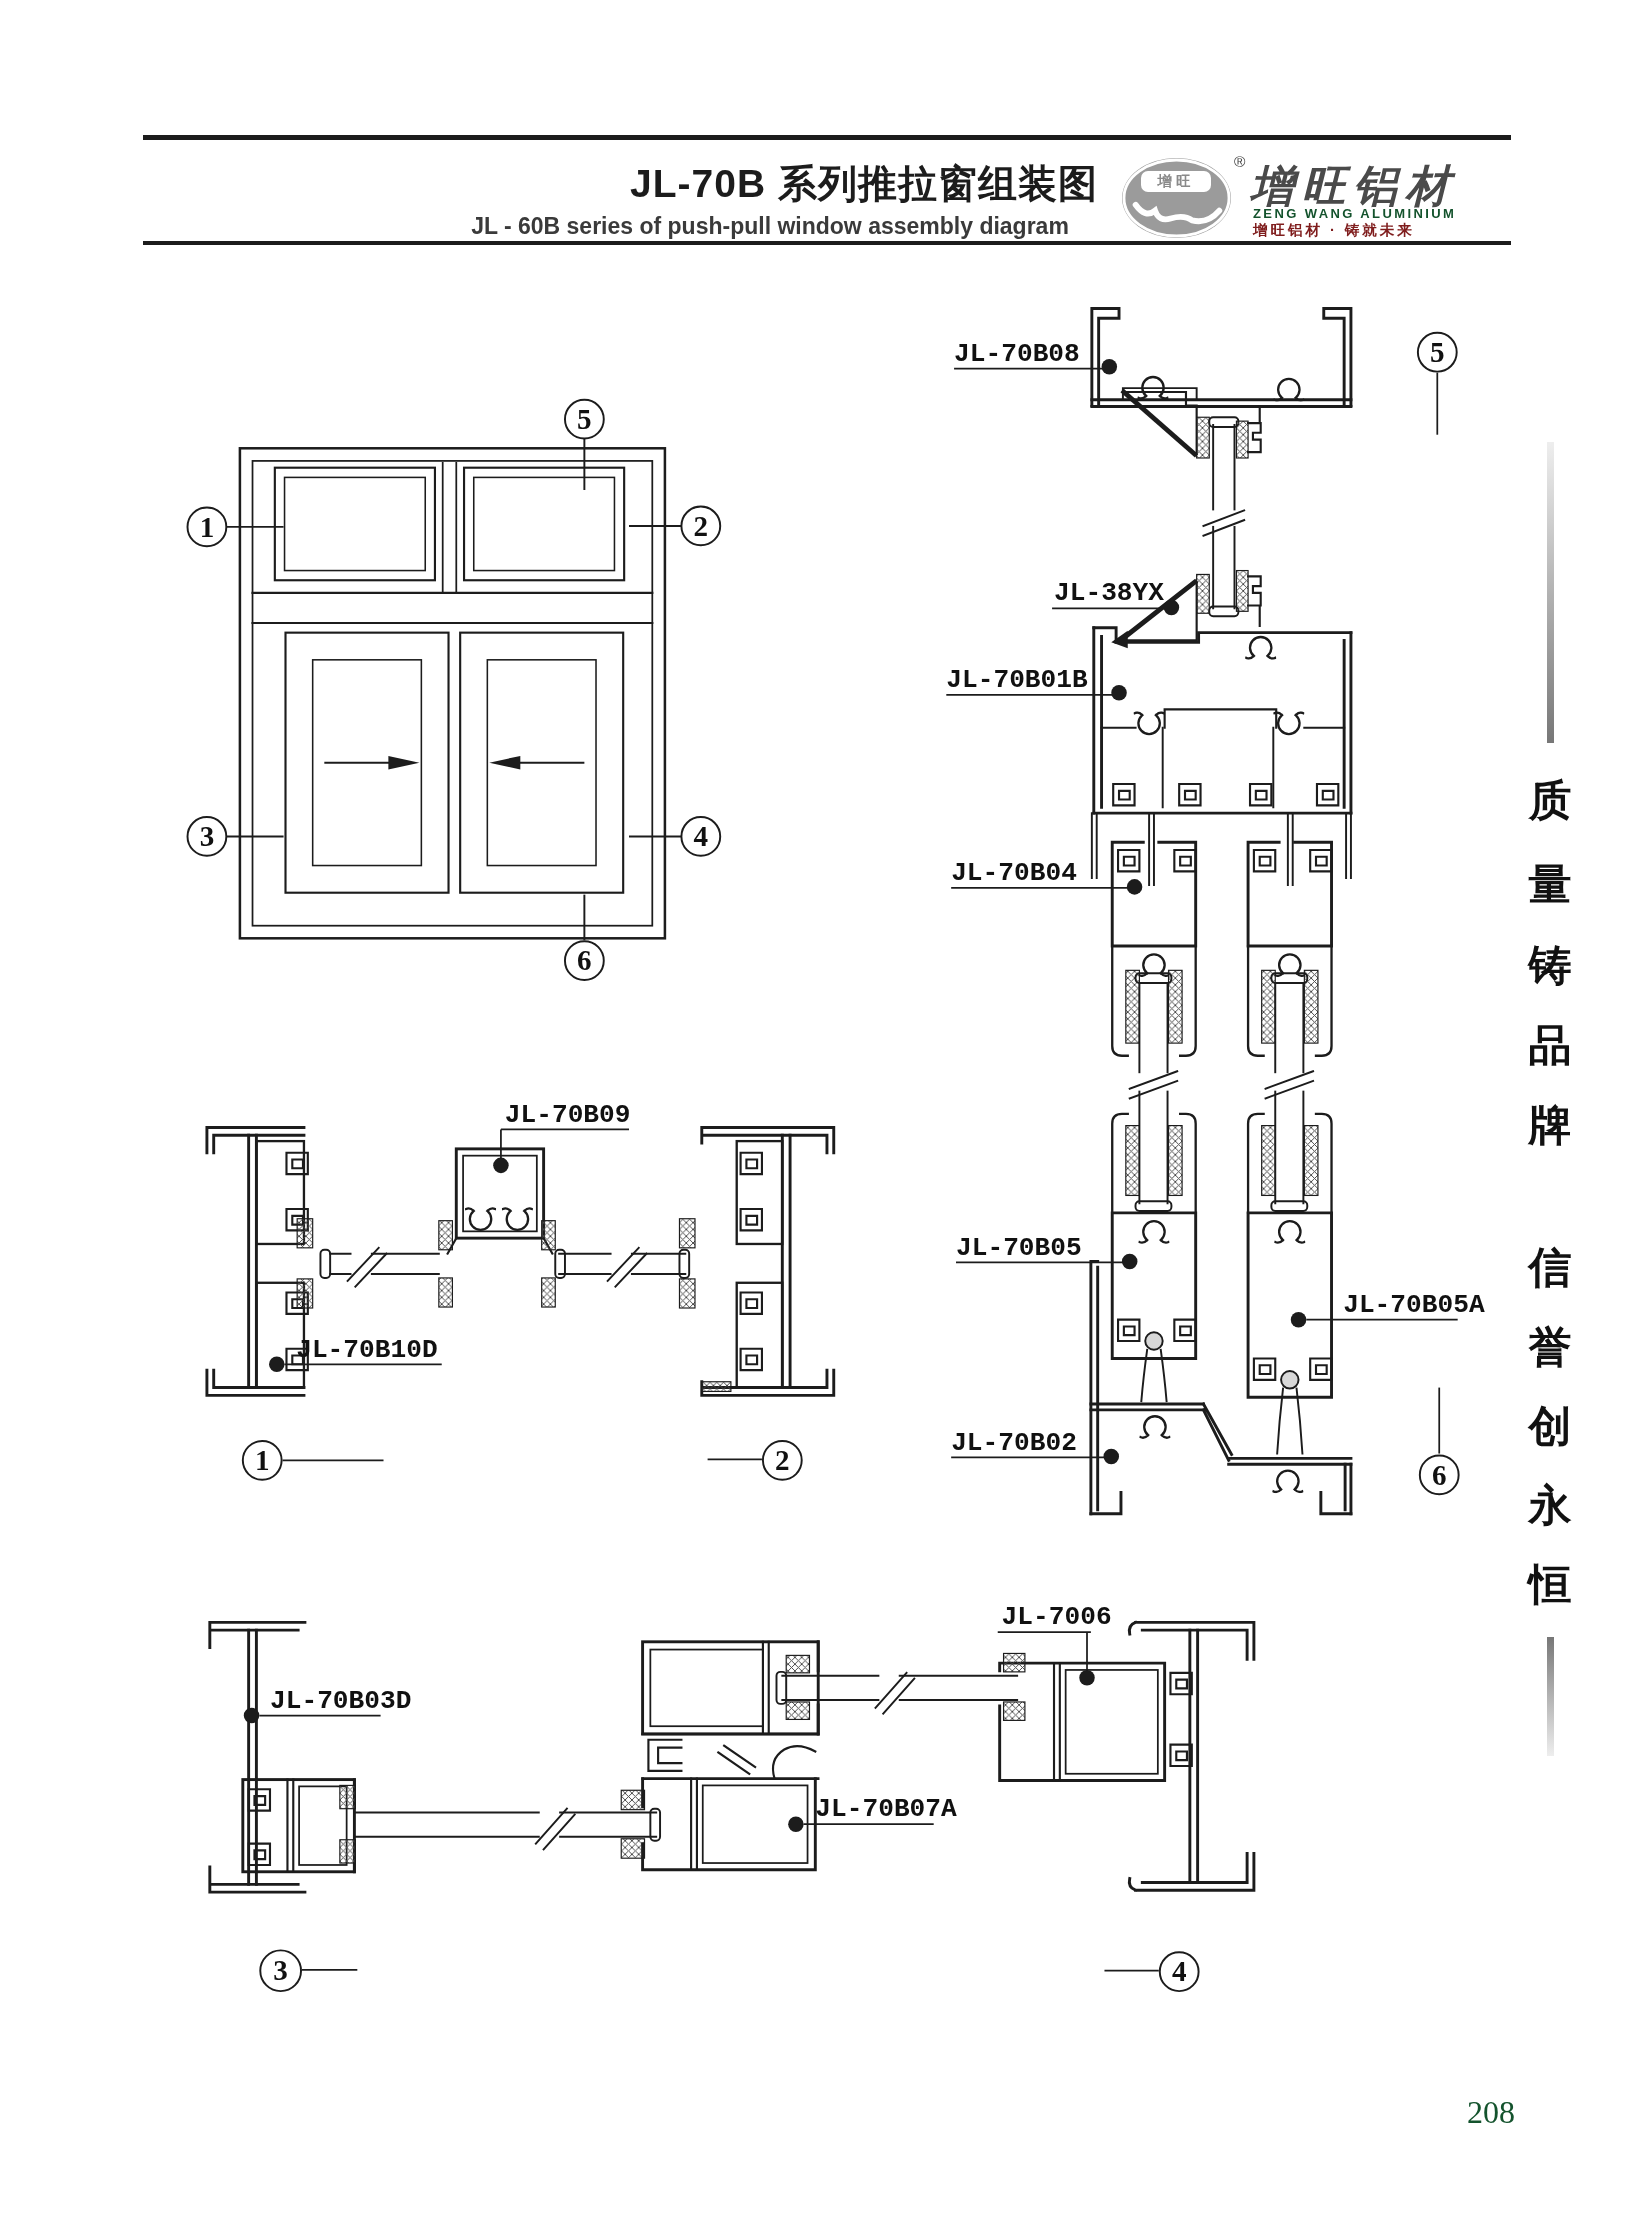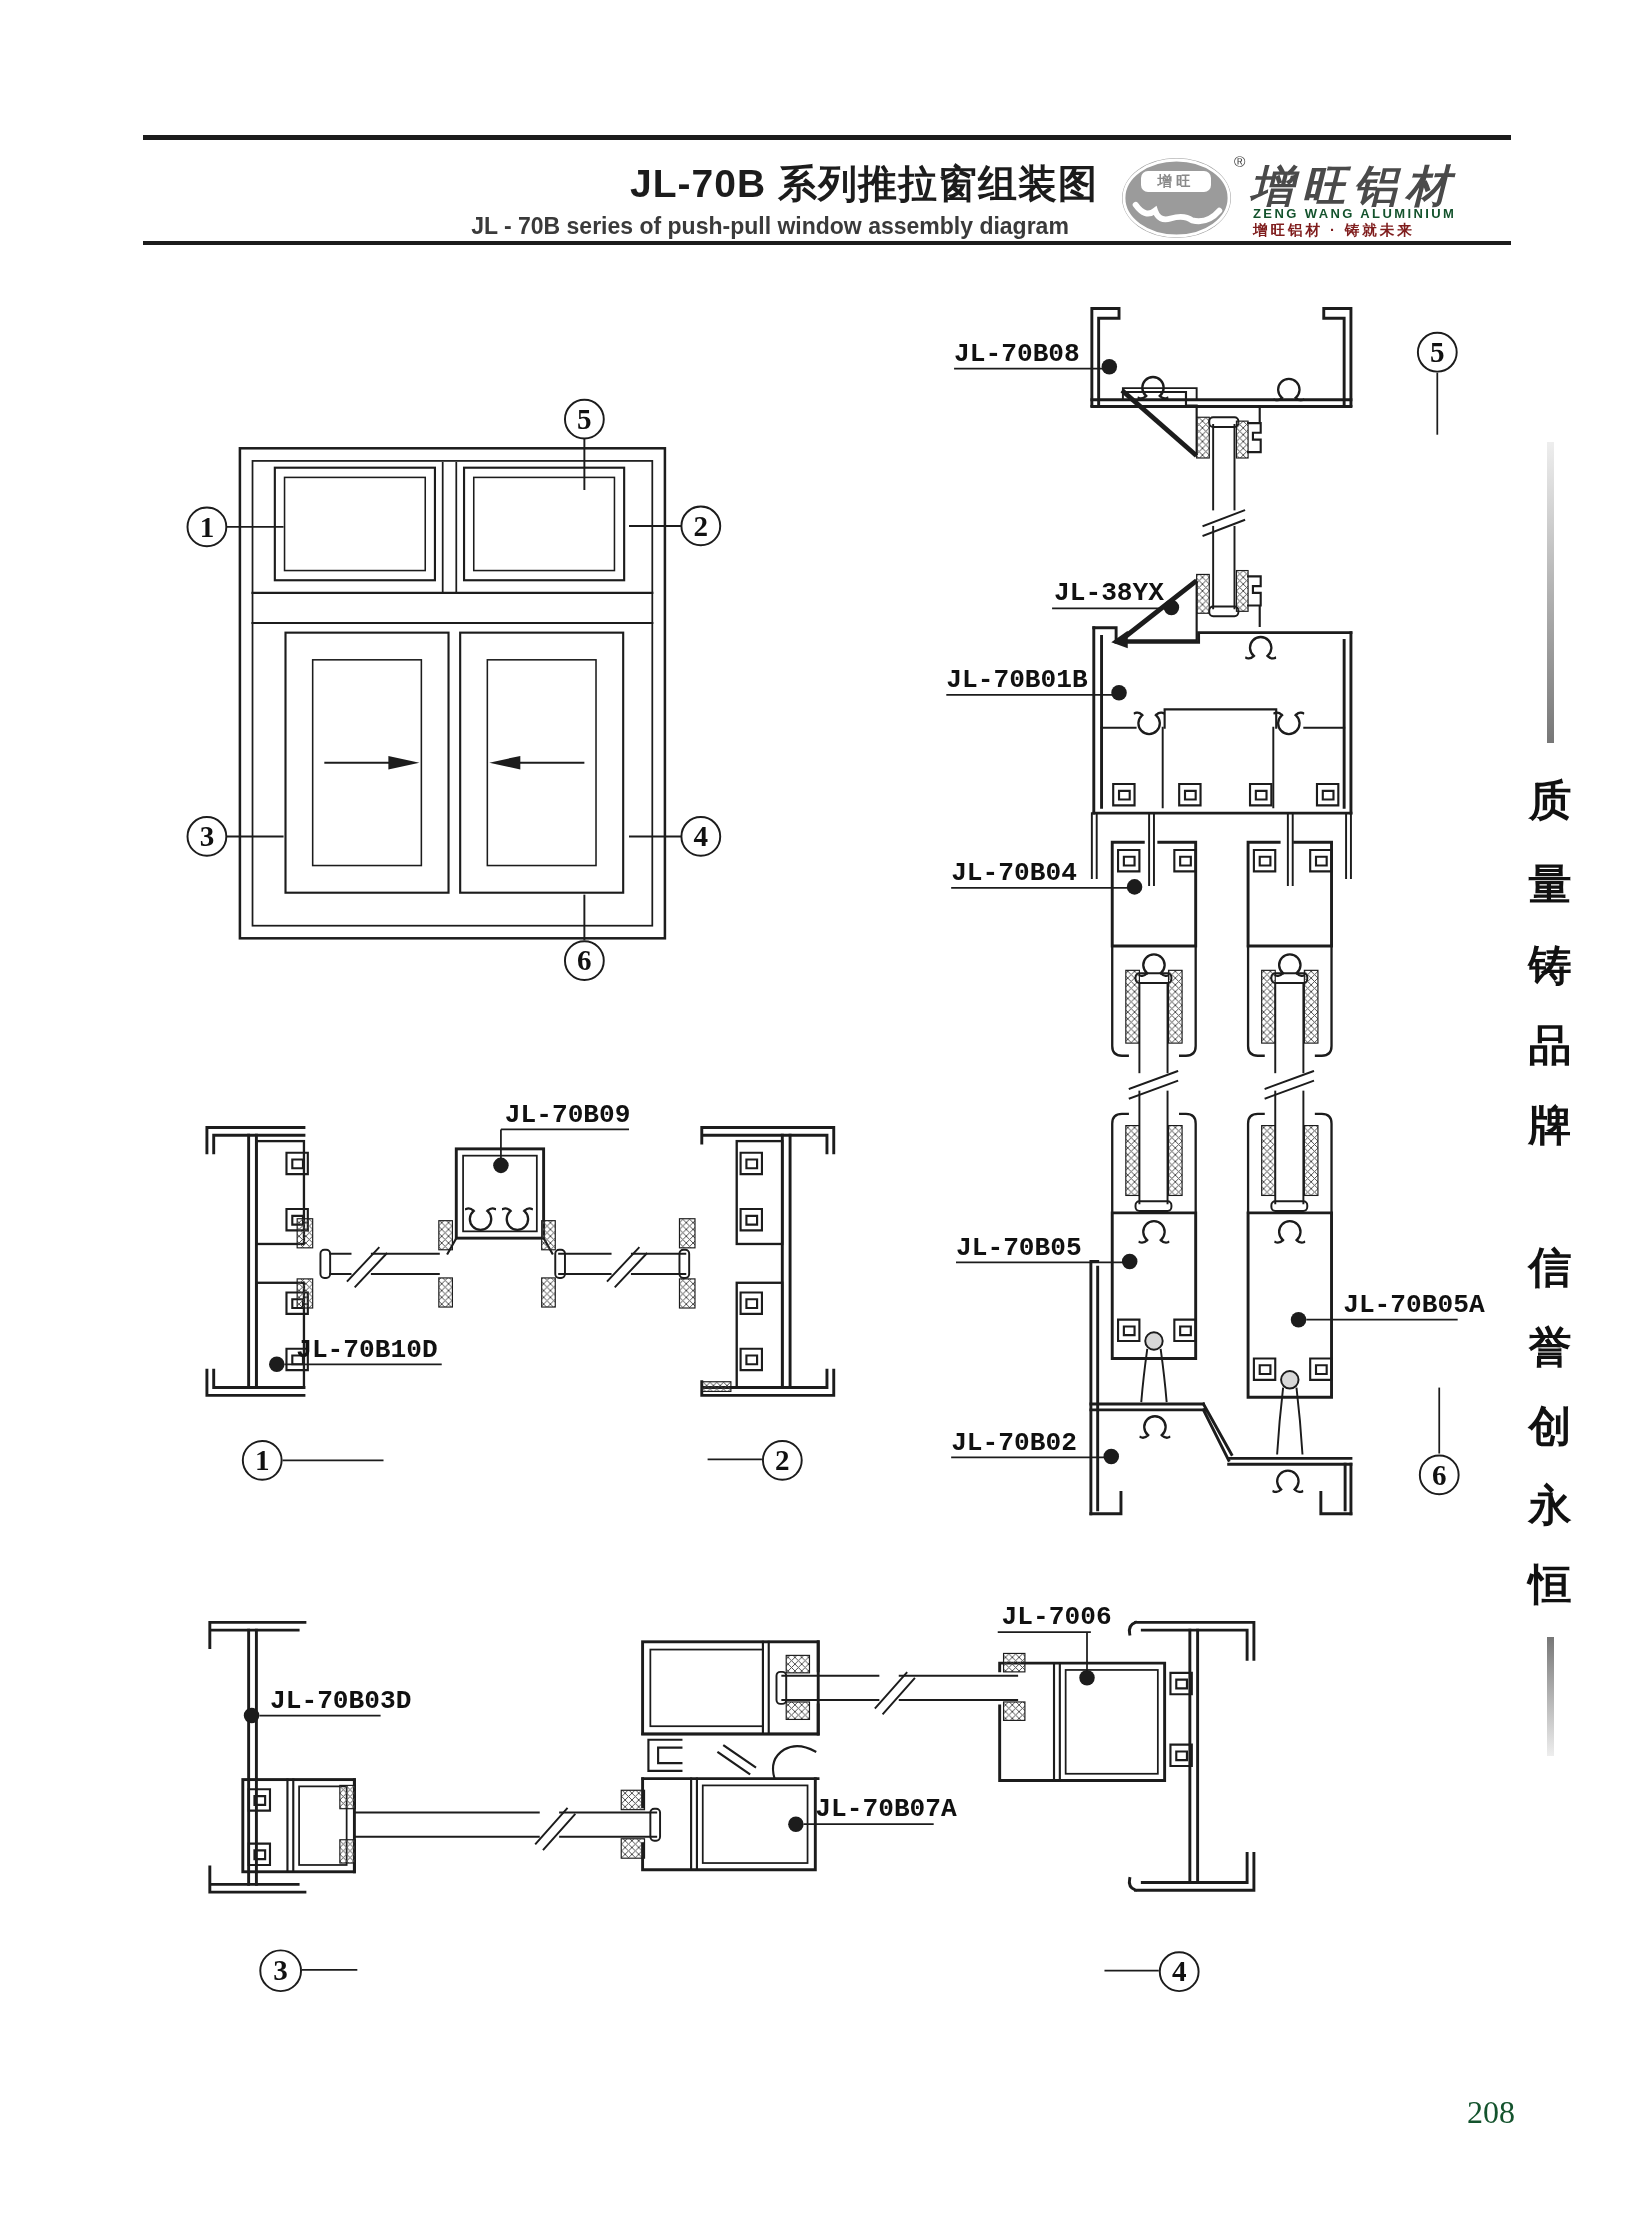--- a/index.html
+++ b/index.html
@@ -27,21 +27,21 @@
 </style>
 </head>
 <body>
 
 <div class="page">
 
   <div class="rule" style="left:143px;top:135px;width:1368px;height:4.9px;"></div>
 
   <div class="abs" style="left:442px;top:157px;width:656px;">
     <div class="title-zh">JL-70B 系列推拉窗组装图</div>
-    <div class="title-en">JL - 70B series of push-pull window assembly diagram</div>
+    <div class="title-en">JL - 60B series of push-pull window assembly diagram</div>
   </div>
 
   <div class="logo-oval" style="left:1122px;top:158px;">
     <svg width="109" height="80" viewBox="0 0 112 82">
       <ellipse cx="56" cy="41" rx="54" ry="39" fill="none" stroke="#ffffff" stroke-width="3"></ellipse>
       <path d="M14,48 q10,14 20,6 q4,12 16,8 q14,-4 22,2 q16,4 28,-10" fill="none" stroke="#ffffff" stroke-width="6" stroke-linecap="round"></path>
     </svg>
   </div>
   <div class="logo-band" style="left:1141px;top:171px;width:70px;height:21.3px;">增旺</div>
   <div class="reg" style="left:1234px;top:153px;">®</div>

